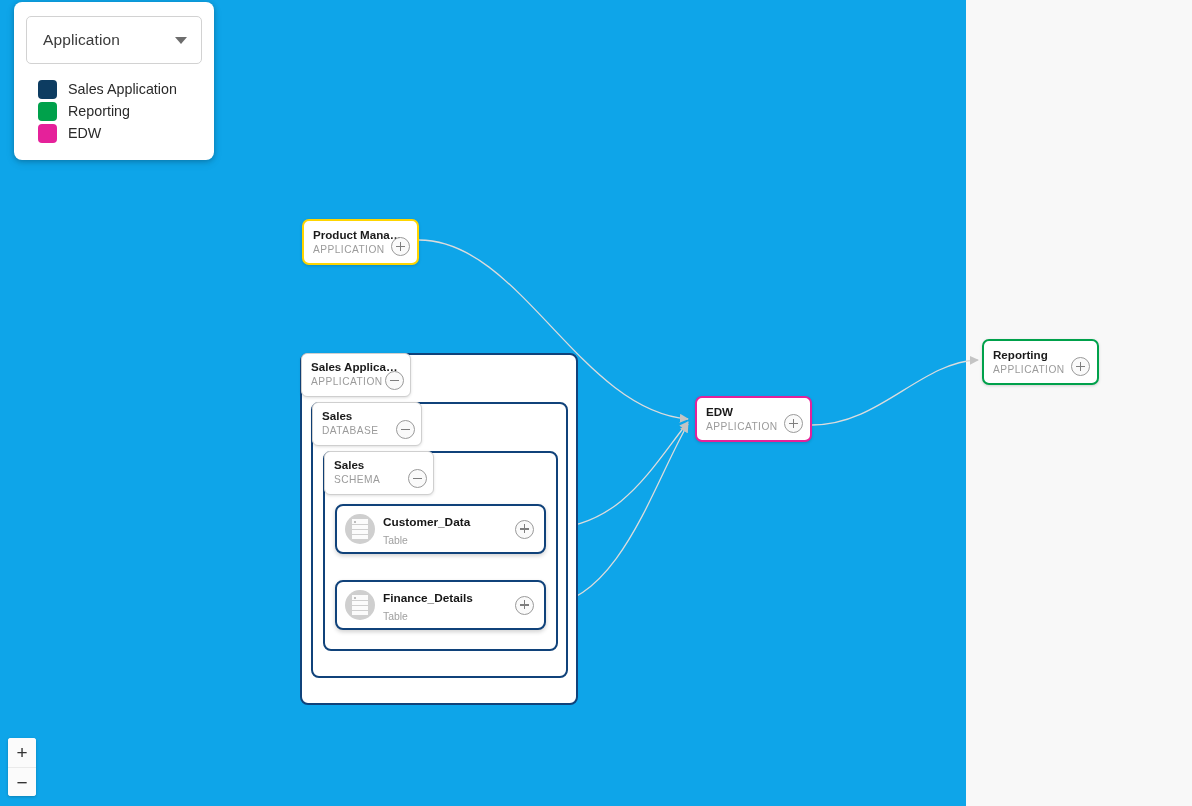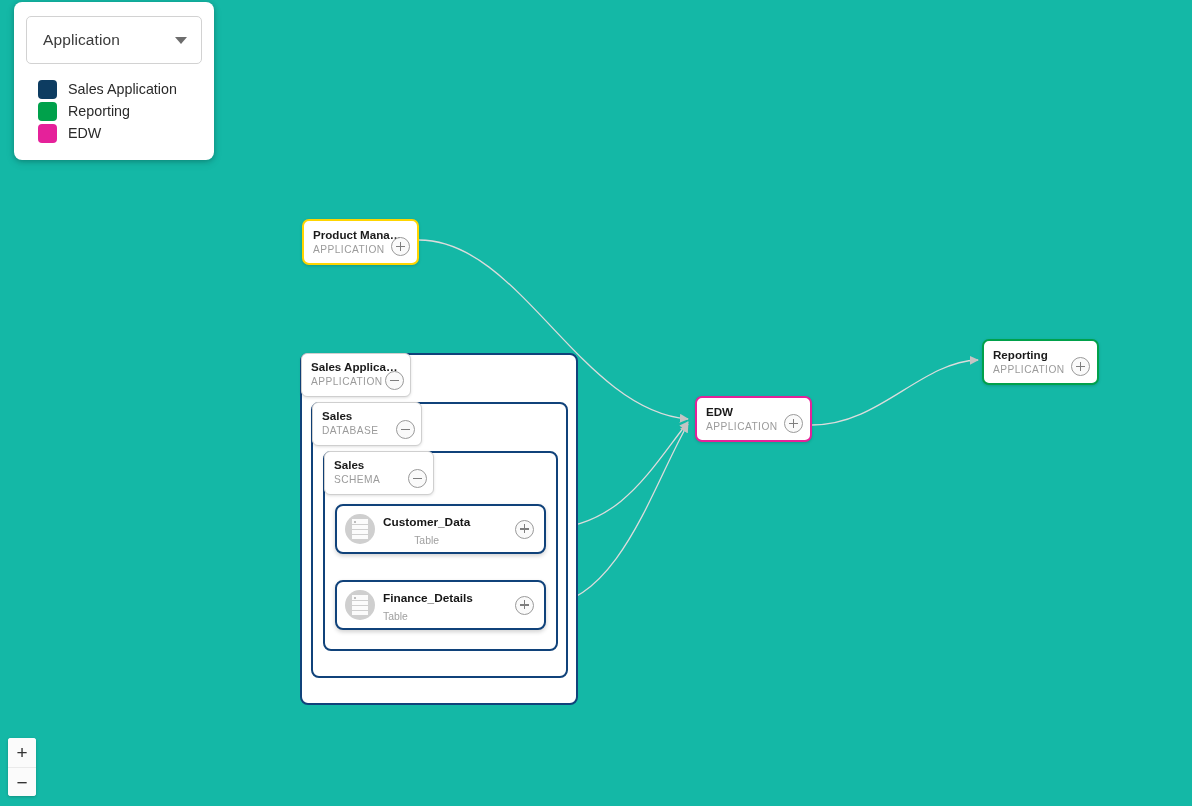--- a/index.html
+++ b/index.html
@@ -6,23 +6,23 @@
   html, body {
     margin: 0; padding: 0;
     width: 1192px; height: 806px;
     overflow: hidden;
     background: #f8f8f8;
     font-family: "Liberation Sans", sans-serif;
   }
 
   #canvas {
     position: relative;
-    width: 1192px;
+    width: 966px;
     height: 806px;
-    background: #14b8a6;
+    background: #0ea5e9;
   }
 
   
   #edges {
     position: absolute;
     left: 0; top: 0;
     width: 1192px; height: 806px;
     pointer-events: none;
   }
 
@@ -335,21 +335,21 @@
   <div class="group" style="left:323px; top:451px; width:235px; height:200px;">
   </div>
   <div class="group-header" style="left:324px; top:451px; width:110px; height:44px;">
     <div class="node-inner">
       <div class="node-title">Sales</div>
       <div class="node-sub">SCHEMA</div>
       <div class="toggle minus"></div>
     </div>
   </div>
 
-  <div class="table-node" style="left:335px; top:504px; width:211px; height:50px;text-align:center;">
+  <div class="table-node" style="left:335px; top:504px; width:211px; height:50px;">
     <span class="tbl-icon">
       <span class="glyph">
           <i></i>
           <i></i>
           <i></i>
         </span>
       <span class="dot"></span>
     </span>
     <span class="tbl-text">
       <span class="tbl-name">Customer_Data</span>

